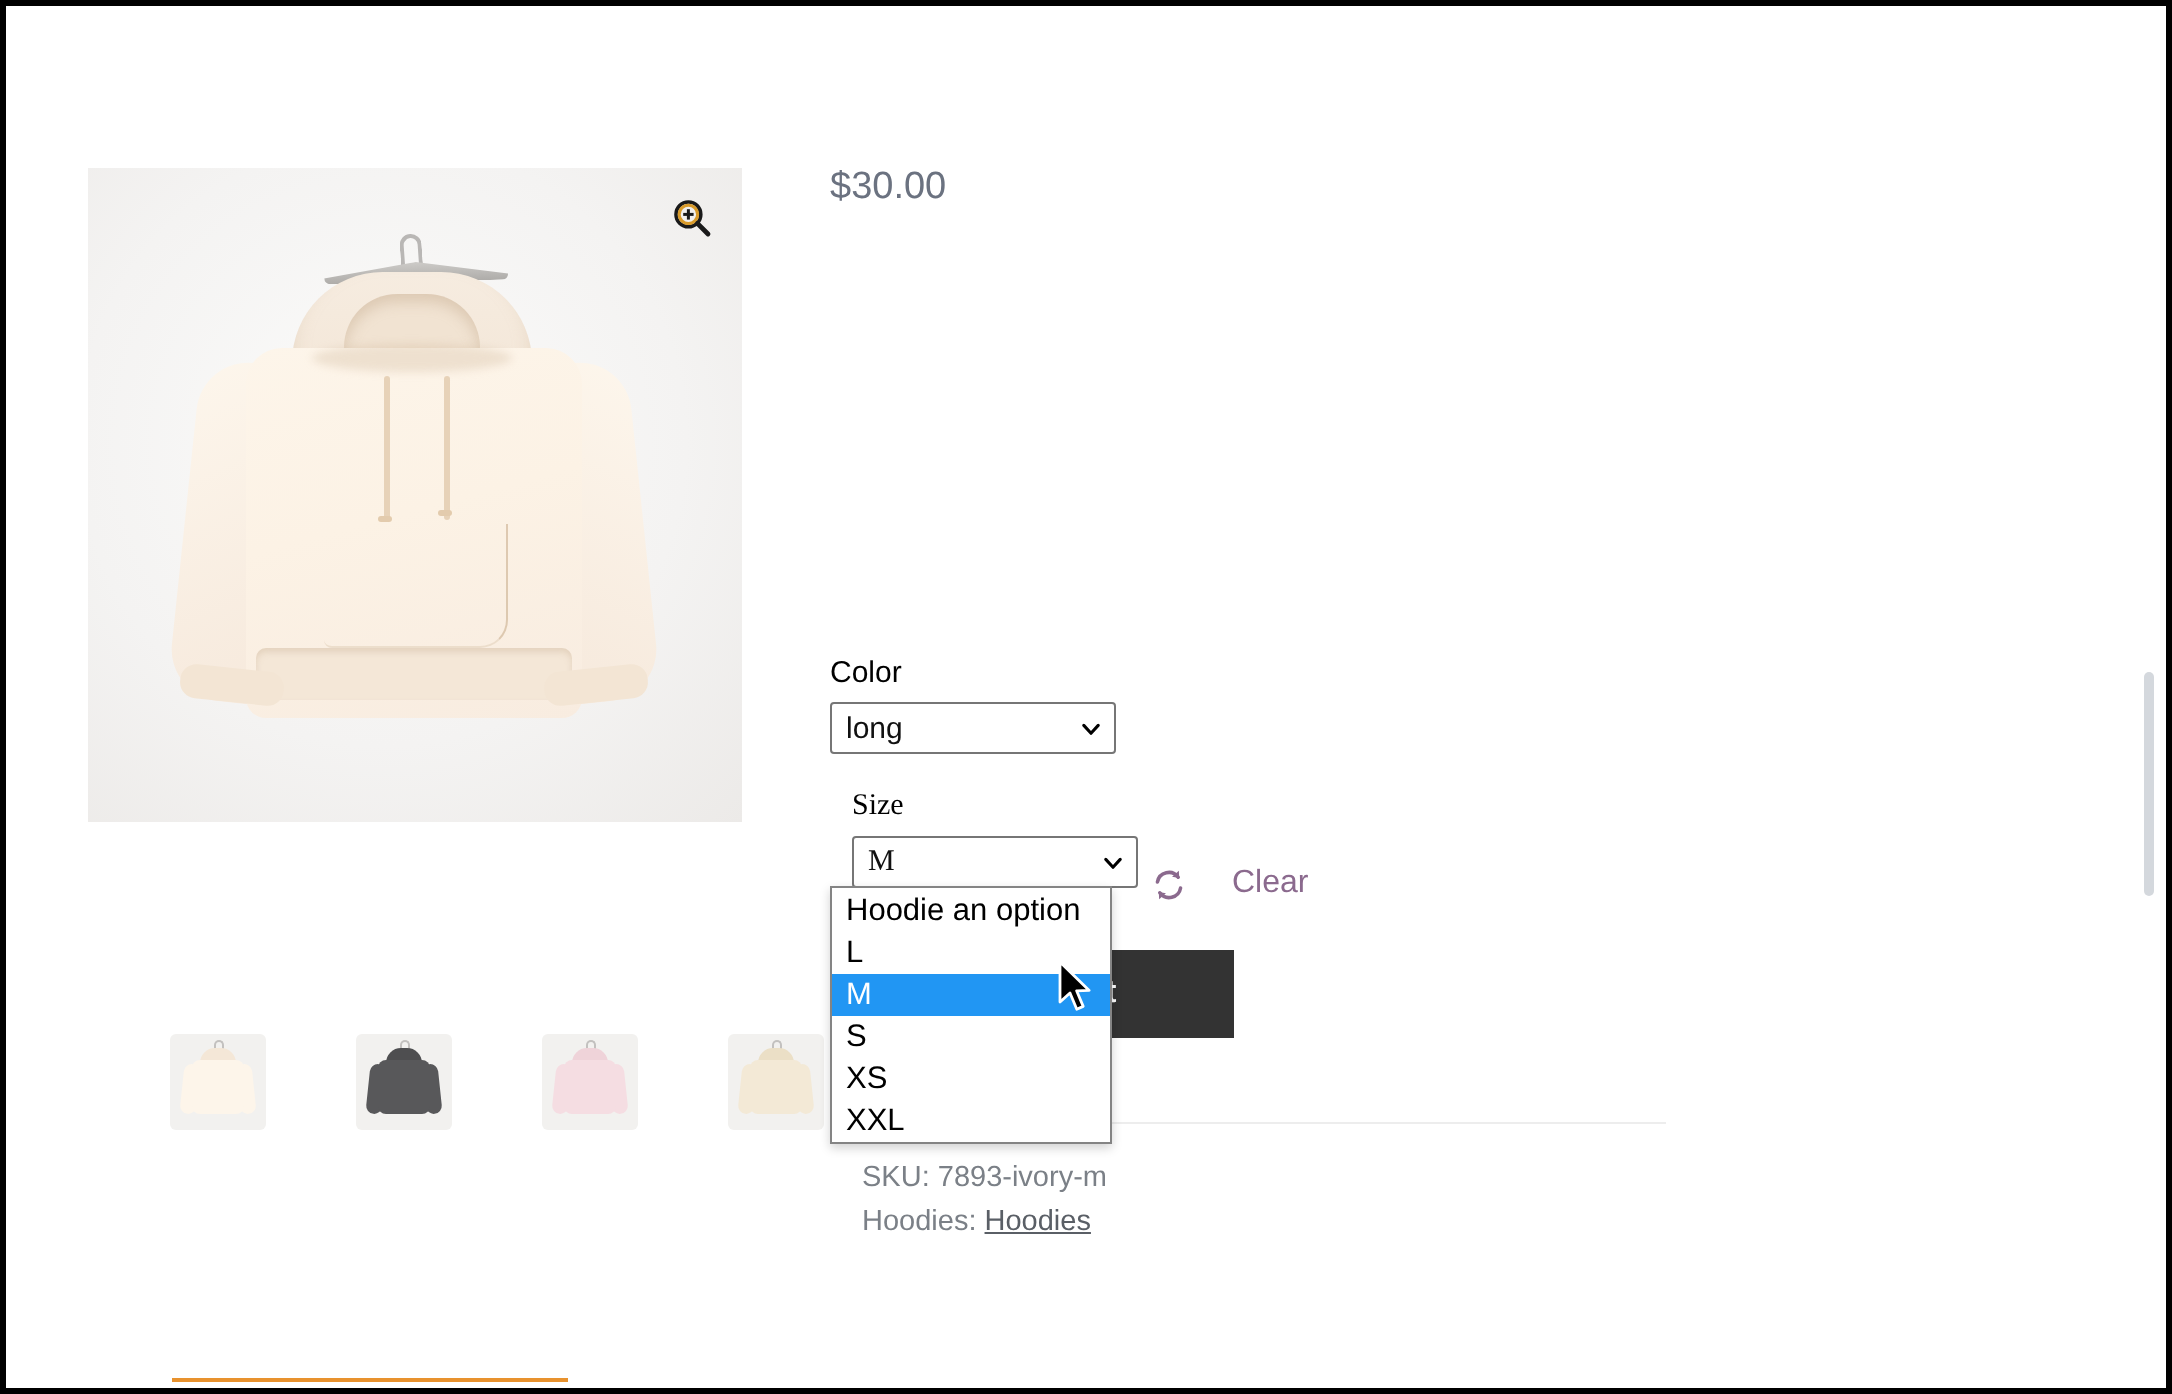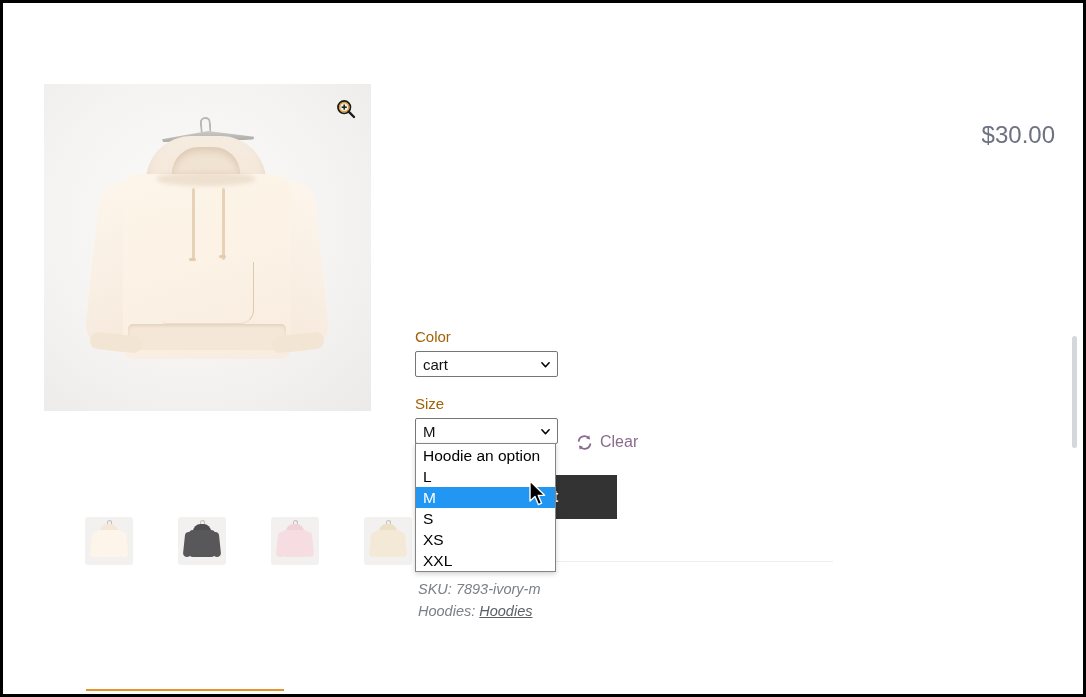--- a/index.html
+++ b/index.html
@@ -183,40 +183,38 @@
   #info { position: absolute; left: 412px; top: 80px; width: 640px; }
   #product-title {
     font-size: 40px;
     font-weight: 300;
     color: #3d4852;
     letter-spacing: 0.2px;
     line-height: 1.1;
     margin: 0;
   }
   #product-price {
-    margin-top: 38px;
-    font-size: 24px;
+    font-size: 19px;
     color: #6b7280;
     font-weight: 400;
-    text-align: right;
   }
   #features {
     margin: 28px 0 0 0;
     padding-left: 47px;
     list-style: disc;
     color: #6b7280;
     font-size: 15.5px;
     line-height: 1.8;
   }
   #features li { padding-left: 2px; }
   
   #variations { position: absolute; left: 412px; top: 325px; }
   .var-label {
     font-size: 15px;
-    color: #a16207;
+    color: #000000;
     margin-bottom: 6px;
   }
   .select-box {
     position: relative;
     width: 143px; height: 26px;
     border: 1px solid #767676;
     background: #ffffff;
     border-radius: 2px;
     font-size: 15px;
     color: #111;
@@ -224,25 +222,25 @@
     line-height: 21px;
     cursor: pointer;
     white-space: nowrap;
     overflow: hidden;
   }
   .sel-chevron {
     position: absolute;
     right: 7px; top: 8px;
     width: 9px; height: 9px;
   }
-  #row-size { position: absolute; top: 67px; left: 0; }
+  #row-size { position: absolute; top: 67px; left: 11px; font-family: Liberation Serif, serif; }
   #clear-link {
     position: absolute;
     left: 161px; top: 105px;
-    display: flex; align-items: center; gap: 7px;
+    display: flex; align-items: center; gap: 23px;
     color: #8b6a8e;
     font-size: 16px;
     text-decoration: none;
     cursor: pointer;
   }
   #add-to-cart {
     position: absolute;
     left: 412px; top: 472px;
     width: 202px; height: 44px;
     background: #333333;
@@ -271,21 +269,21 @@
     font-size: 15.5px;
     color: #000;
     padding: 0 0 0 7px;
     height: 21px;
     line-height: 21px;
     cursor: default;
     white-space: nowrap;
   }
   .opt.selected { background: #2196f3; color: #ffffff; }
   
-  #meta { position: absolute; left: 415px; top: 575px; font-style: italic; }
+  #meta { position: absolute; left: 428px; top: 575px; }
   #meta-divider {
     position: absolute;
     left: 412px; top: 558px;
     width: 418px; height: 1px;
     background: #ededed;
   }
   .meta-line {
     font-size: 14.5px;
     color: #7b8087;
     line-height: 22px;
@@ -381,21 +379,21 @@
 
   <div id="info">
     <div id="product-price">$30.00</div>
   </div>
 
   <div id="variations">
 
     <div>
       <div class="var-label">Color</div>
       <div class="select-box">
-        <span>cart</span>
+        <span>long</span>
         <svg class="sel-chevron" viewBox="0 0 10 10">
           <path d="M1 3 L5 7.4 L9 3" fill="none" stroke="#000" stroke-width="1.7" stroke-linecap="round" stroke-linejoin="round"></path>
         </svg>
       </div>
     </div>
 
     <div id="row-size">
       <div class="var-label">Size</div>
       <div class="select-box">
         <span>M</span>

